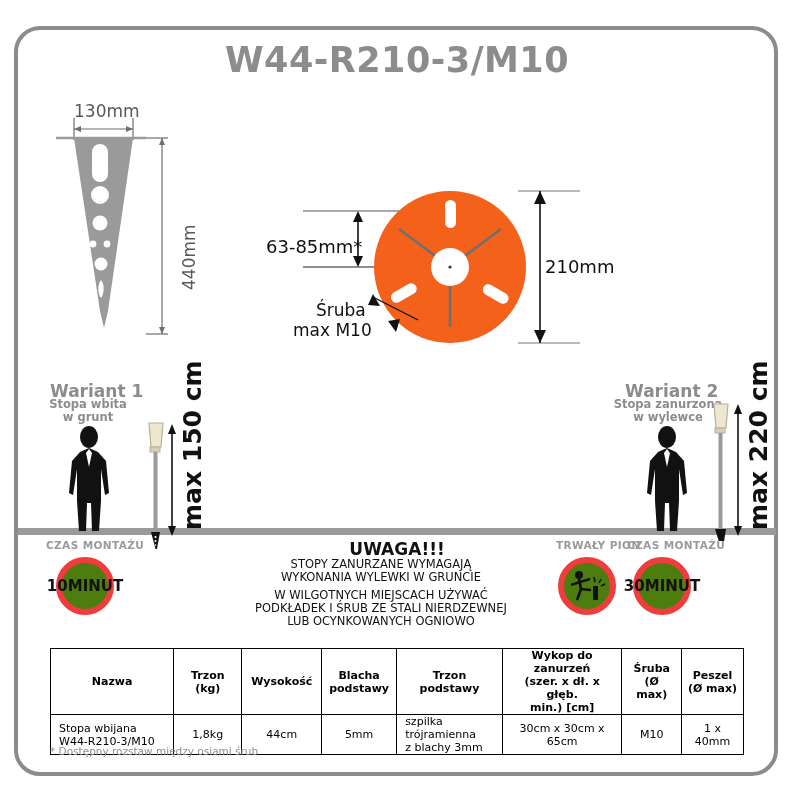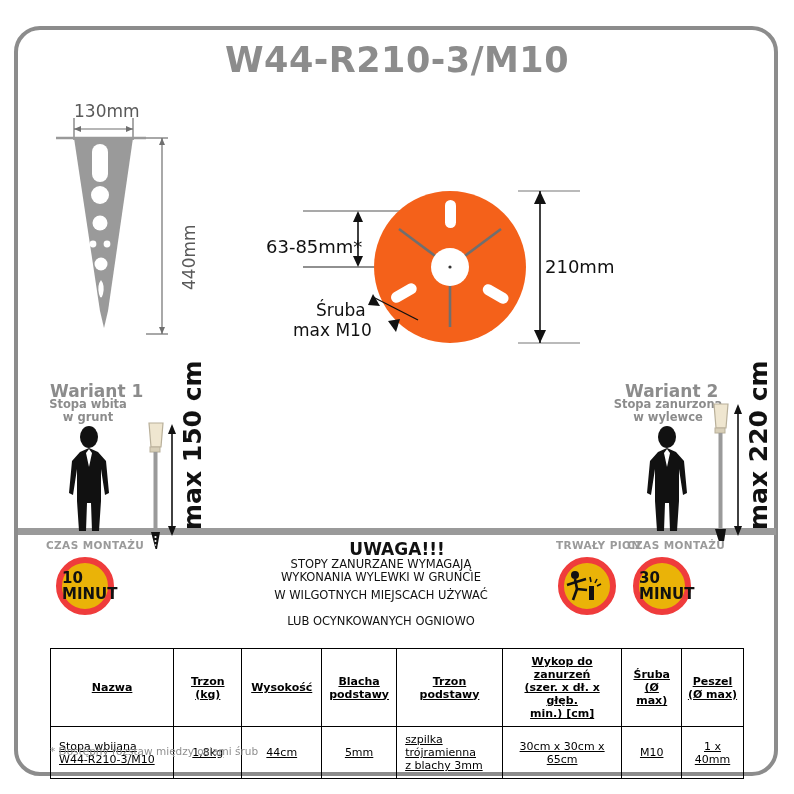--- a/index.html
+++ b/index.html
@@ -21,38 +21,38 @@
   .variant-title{position:absolute;font-size:17px;font-weight:bold;color:#8c8c8c;}
   .variant-sub{position:absolute;font-size:11.5px;font-weight:bold;color:#8c8c8c;
                text-align:center;line-height:13px;}
   .maxlabel{position:absolute;font-size:25px;font-weight:bold;color:#111;
             white-space:nowrap;transform:rotate(-90deg);transform-origin:left top;}
 
   .ground{position:absolute;height:7px;background:#9a9a9a;}
 
   
   .badge{position:absolute;width:58px;height:58px;border-radius:50%;
-         border:6px solid #ef3c3c;box-sizing:border-box;background:#eab308;
-         display:flex;flex-direction:column;align-items:flex-start;justify-content:center;}
+         border:6px solid #ef3c3c;box-sizing:border-box;background:#4d7c0f;
+         display:flex;align-items:center;justify-content:center;}
   .badge .n{font-size:15px;font-weight:bold;color:#111;line-height:15px;}
   .badge .u{font-size:15px;font-weight:bold;color:#111;line-height:16px;}
   .badge-cap{position:absolute;font-size:10.5px;font-weight:bold;color:#9a9a9a;
              letter-spacing:.4px;white-space:nowrap;}
 
   
   .warn-title{position:absolute;width:794px;left:0;text-align:center;
               font-size:17px;font-weight:bold;color:#111;}
   .warn-body{position:absolute;width:762px;left:0;text-align:center;
              font-size:11.5px;color:#111;line-height:13.5px;}
 
   
   table.spec{position:absolute;left:50px;top:648px;width:694px;
              border-collapse:collapse;font-size:11px;color:#000;}
-  table.spec th,table.spec td{border:1.4px solid #000;padding:6px 5px;
-             text-align:center;vertical-align:middle;line-height:13px;text-decoration:underline;}
+  table.spec th,table.spec td{border:1.4px solid #000;padding:0 5px;
+             text-align:center;vertical-align:middle;line-height:13px;}
   table.spec th{font-weight:bold;height:38px;}
   table.spec td{height:32px;margin-top:47px;}
   table.spec .left{text-align:left;padding-left:8px;}
 
   .footnote{position:absolute;left:50px;top:745px;width:700px;
             font-size:10.5px;color:#8f8f8f;line-height:13px;}
 </style>
 </head>
 <body>
 
@@ -197,20 +197,21 @@
     <line x1="12" y1="8" x2="12" y2="132" stroke="#111" stroke-width="1.6"></line>
     <polygon points="12,4 8,14 16,14" fill="#111"></polygon>
     <polygon points="12,136 8,126 16,126" fill="#111"></polygon>
   </svg>
   <div class="maxlabel" style="left:744px;top:530px;">max 220 cm</div>
 
   <div class="warn-title" style="top:539px;">UWAGA!!!</div>
   <div class="warn-body" style="top:558px;">STOPY ZANURZANE WYMAGAJĄ</div>
   <div class="warn-body" style="top:571px;">WYKONANIA WYLEWKI W GRUNCIE</div>
   <div class="warn-body" style="top:589px;">W WILGOTNYCH MIEJSCACH UŻYWAĆ</div>
+  <div class="warn-body" style="top:602px;">PODKŁADEK I ŚRUB ZE STALI NIERDZEWNEJ</div>
   <div class="warn-body" style="top:615px;">LUB OCYNKOWANYCH OGNIOWO</div>
 
   <div class="badge-cap" style="left:46px;top:539px;">CZAS MONTAŻU</div>
   <div class="badge" style="left:56px;top:557px;">
     <span class="n">10</span>
     <span class="u">MINUT</span>
   </div>
 
   <div class="badge-cap" style="left:556px;top:539px;">TRWAŁY PION</div>
   <div class="badge" style="left:558px;top:557px;">

